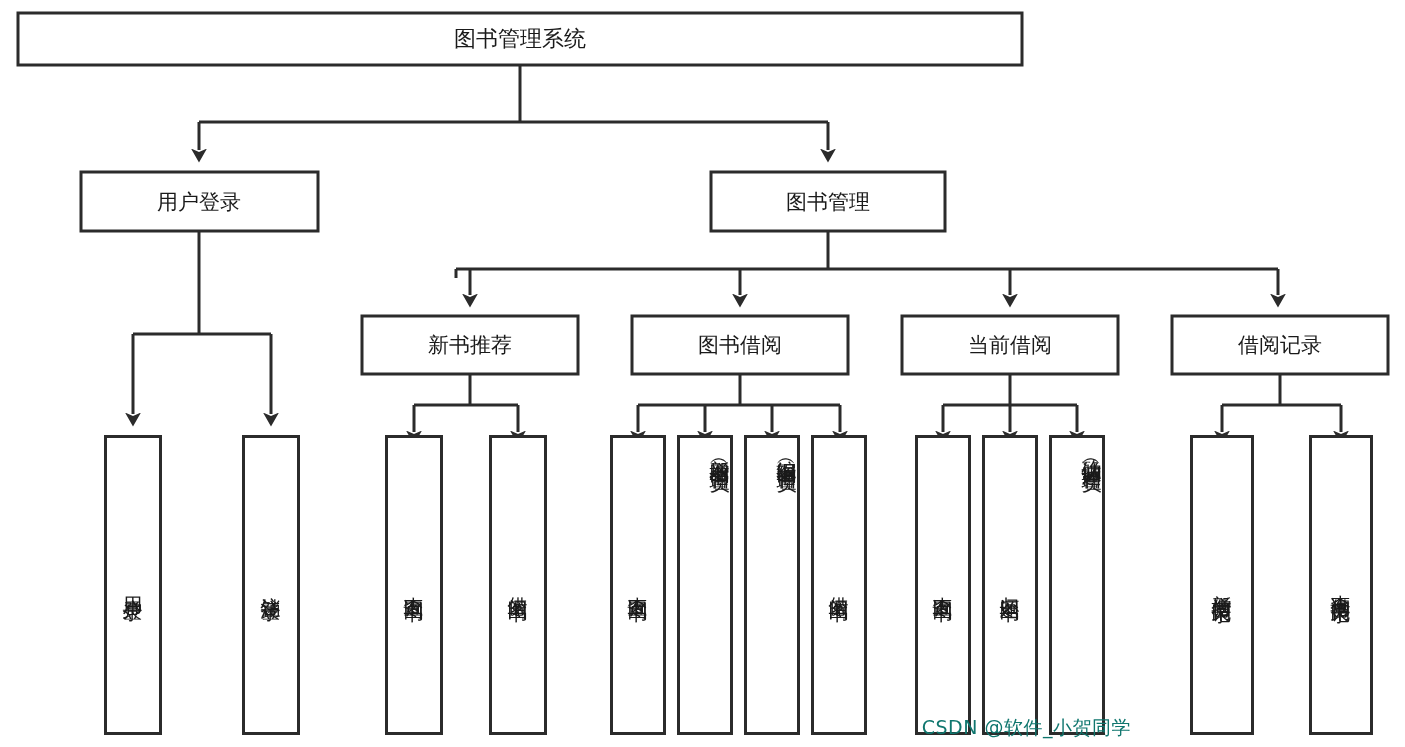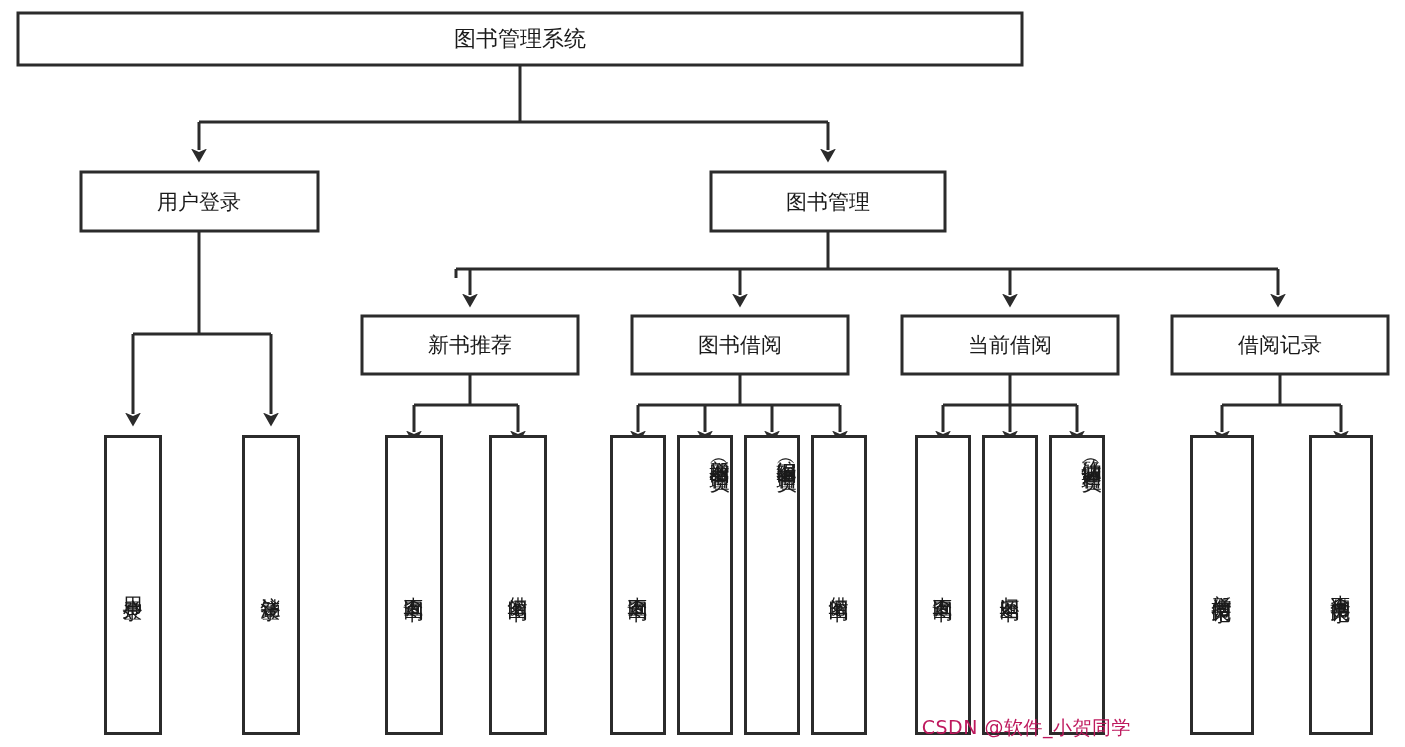--- a/index.html
+++ b/index.html
@@ -86,21 +86,21 @@
     top: 6px;
     height: auto;
     align-items: flex-start;
   }
   #watermark {
     position: absolute;
     right: 8px;
     bottom: 6px;
     font-family: "DejaVu Sans", "Liberation Sans", sans-serif;
     font-size: 19px;
-    color: #be185d;
+    color: #0f766e;
     white-space: nowrap;
     letter-spacing: 0.5px;
   }
 </style>
 </head>
 <body>
 
 <div id="diagram-root">
 
   <svg class="flow" viewBox="0 0 1405 747">

